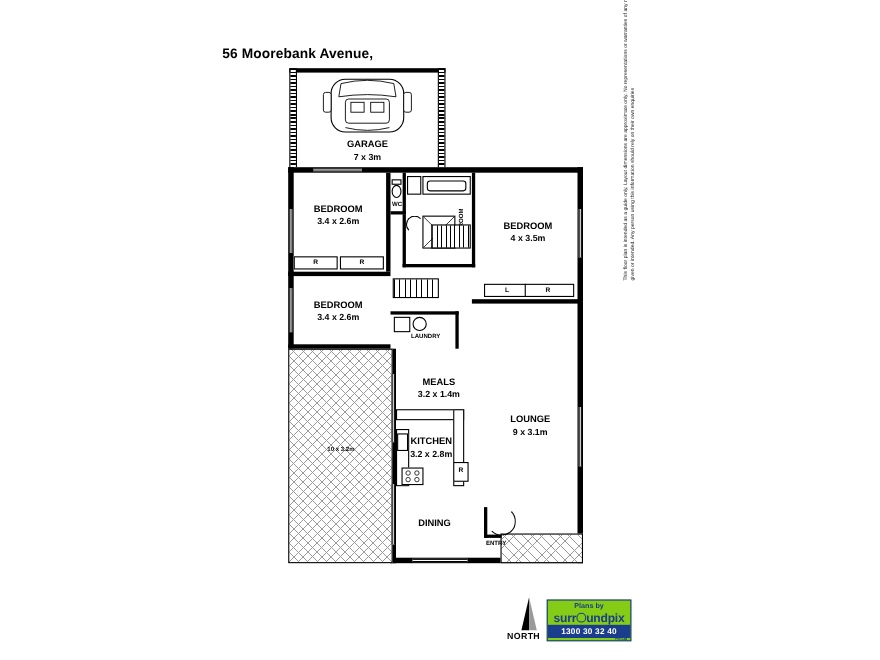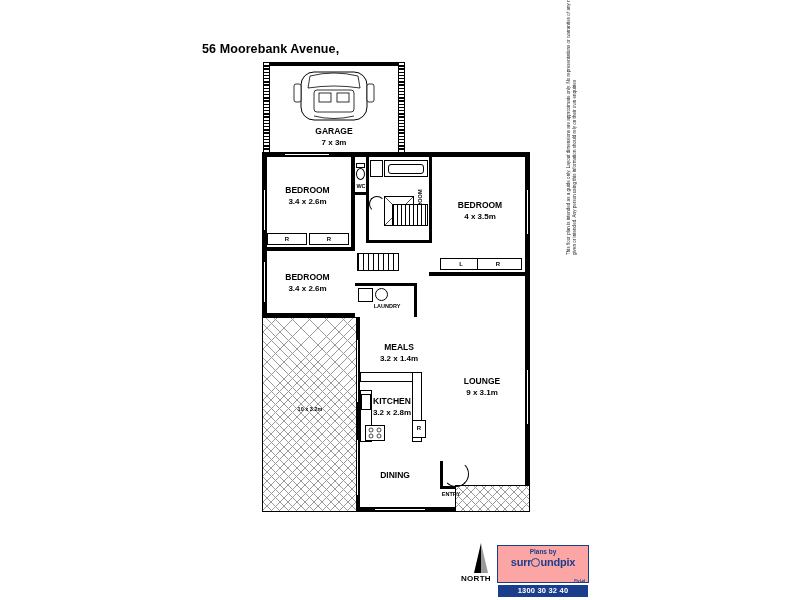--- a/index.html
+++ b/index.html
@@ -104,23 +104,23 @@
     width: 0; height: 0;
     border-right: 7px solid transparent;
     border-bottom: 30px solid #9a9a9a;
   }
   .north-text { font-size: 8px; font-weight: bold; margin-top: 1px; letter-spacing: 0.3px; }
 
   
   .logo-box {
     position: absolute;
     left: 497px; top: 545px;
-    width: 92px; height: 38px;
+    width: 77px; height: 38px;
     border: 1px solid #1b3e8c;
-    background: #fca5a5;
+    background: #84cc16;
     text-align: center;
   }
   .logo-plans {
     font-size: 6.5px; color: #1b3e8c; font-weight: bold;
     margin-top: 2px; line-height: 7.5px;
   }
   .logo-brand {
     font-size: 11px; color: #1b3e8c; font-weight: bold;
     letter-spacing: -0.2px; line-height: 12px;
     position: relative;
@@ -128,21 +128,21 @@
   .logo-brand .o-mark {
     display: inline-block; position: relative;
     width: 9px; height: 9px; vertical-align: -1px;
   }
   .logo-brand .o-mark i {
     position: absolute; left: 0; top: 0; width: 9px; height: 9px;
     border: 1.6px solid #1b3e8c; border-radius: 50%;
   }
   .logo-tm { font-size: 3.6px; color: #1b3e8c; position: absolute; right: 3px; top: 19px; }
   .logo-phone {
-    margin-top: 17px;
+    margin-top: 0;
     background: #1b3e8c; color: #fff;
     font-size: 7.5px; font-weight: bold;
     padding: 1.5px 0 2px 0;
     letter-spacing: 0.2px;
   }
 
   
   .fx { position: absolute; border: 1px solid #000; background: #fff; }
   .fx-round { position: absolute; border: 1px solid #000; border-radius: 50%; background: #fff; }
   .door-arc {

